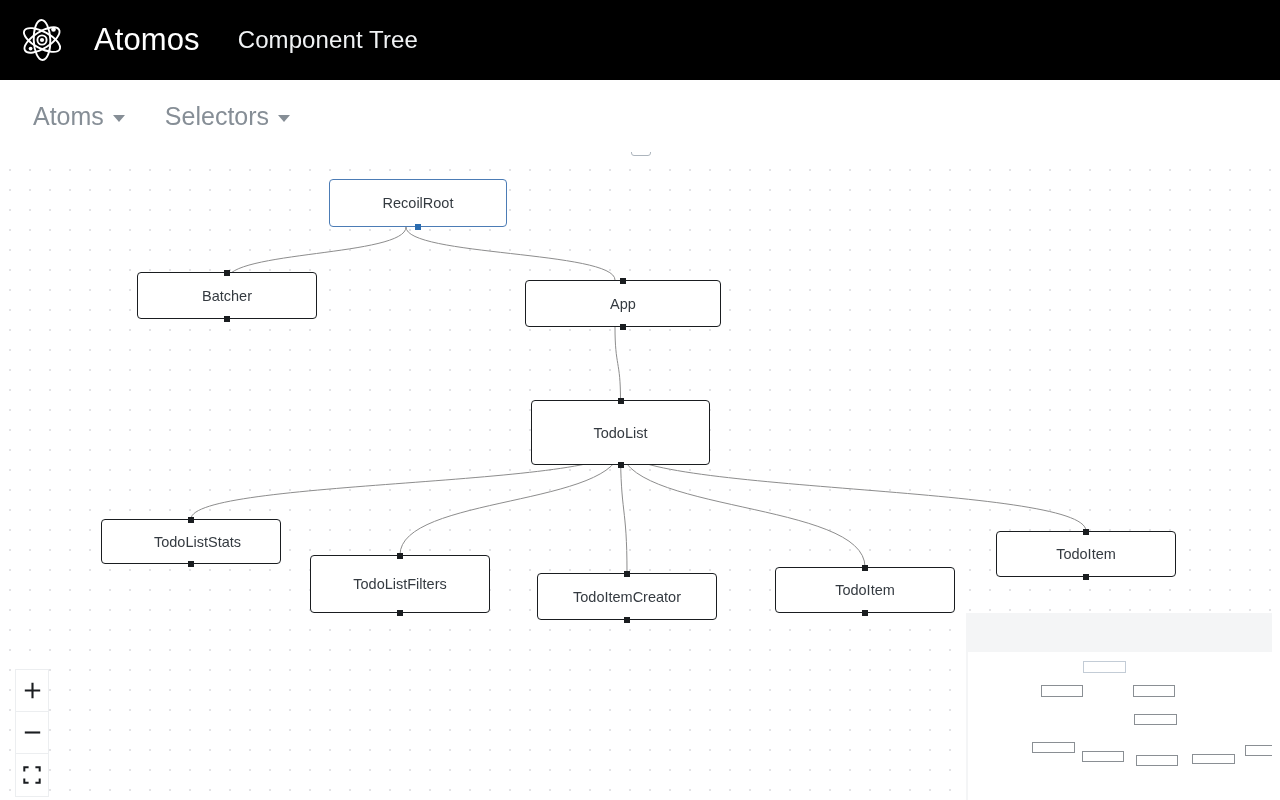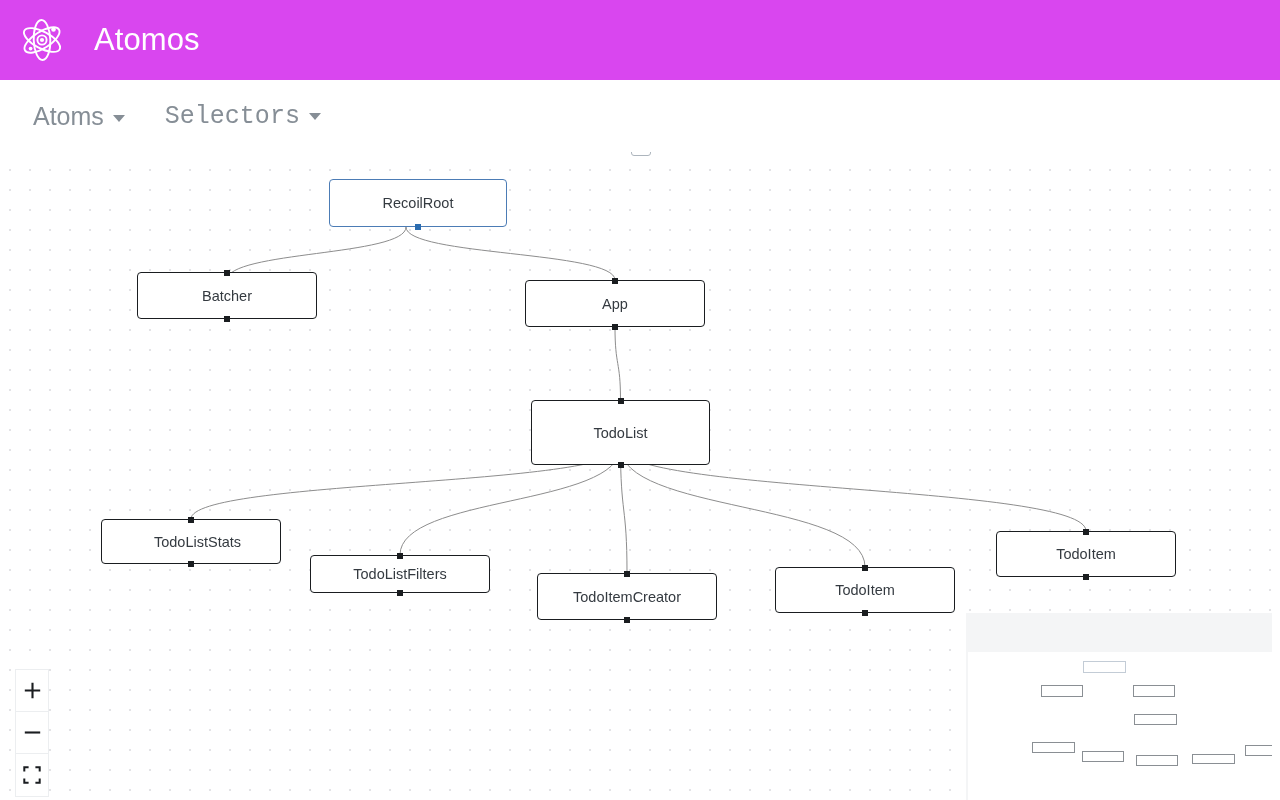--- a/index.html
+++ b/index.html
@@ -8,21 +8,21 @@
     overflow: hidden;
     background: #ffffff;
     font-family: "Liberation Sans", sans-serif;
     -webkit-font-smoothing: antialiased;
   }
 
   
   #app-header {
     position: absolute; top: 0; left: 0;
     width: 1280px; height: 80px;
-    background: #d946ef;
+    background: #000000;
     display: flex; align-items: center;
   }
   #brand-logo {
     margin-left: 18px; width: 48px; height: 48px;
     display: flex; align-items: center; justify-content: center;
   }
   #brand-title {
     color: #ffffff;
     font-size: 31px;
     font-weight: 400;
@@ -47,21 +47,21 @@
   .dropdown-btn {
     display: flex; align-items: baseline;
     color: #868e96;
     font-size: 25px;
     font-weight: 400;
     cursor: pointer;
     background: none; border: none;
     font-family: "Liberation Sans", sans-serif;
   }
   #dropdown-atoms { margin-left: 33px; }
-  #dropdown-selectors { margin-left: 40px; font-family: Liberation Mono, monospace; }
+  #dropdown-selectors { margin-left: 40px; }
   .caret {
     display: inline-block;
     margin-left: 9px;
     width: 0; height: 0;
     border-left: 6px solid transparent;
     border-right: 6px solid transparent;
     border-top: 7px solid #868e96;
     position: relative; top: -3px;
   }
 
@@ -175,20 +175,21 @@
         <ellipse cx="23" cy="23" rx="20" ry="8.3" transform="rotate(88 23 23)"></ellipse>
         <ellipse cx="23" cy="23" rx="20" ry="8.3" transform="rotate(148 23 23)"></ellipse>
         <circle cx="23" cy="23" r="4.6"></circle>
       </g>
       <circle cx="23" cy="23" r="2.1" fill="#ffffff"></circle>
       <circle cx="34.5" cy="12.5" r="2.3" fill="#ffffff"></circle>
       <circle cx="11.6" cy="31.6" r="1.9" fill="#ffffff"></circle>
     </svg>
   </div>
   <div id="brand-title">Atomos</div>
+  <div id="page-subtitle">Component Tree</div>
 </div>
 
 <div id="toolbar">
   <div class="dropdown-btn" id="dropdown-atoms">
     <span>Atoms</span>
     <span class="caret"></span>
   </div>
   <div class="dropdown-btn" id="dropdown-selectors">
     <span>Selectors</span>
     <span class="caret"></span>
@@ -213,36 +214,36 @@
   <div id="node-layer">
       <div class="node root-node" style="left: 329px; top: 27px; width: 178px; height: 48px;">
         <span>RecoilRoot</span>
         <span class="handle bottom"></span>
       </div>
       <div class="node" style="left: 137px; top: 120px; width: 180px; height: 47px;">
         <span class="handle top"></span>
         <span>Batcher</span>
         <span class="handle bottom"></span>
       </div>
-      <div class="node" style="left: 525px; top: 128px; width: 180px; height: 47px;">
+      <div class="node" style="left: 525px; top: 128px; width: 196px; height: 47px;">
         <span class="handle top"></span>
         <span>App</span>
         <span class="handle bottom"></span>
       </div>
       <div class="node" style="left: 531px; top: 248px; width: 179px; height: 65px;">
         <span class="handle top"></span>
         <span>TodoList</span>
         <span class="handle bottom"></span>
       </div>
       <div class="node" style="left: 101px; top: 367px; width: 180px; height: 45px; padding-left: 13px;">
         <span class="handle top"></span>
         <span>TodoListStats</span>
         <span class="handle bottom"></span>
       </div>
-      <div class="node" style="left: 310px; top: 403px; width: 180px; height: 38px;">
+      <div class="node" style="left: 310px; top: 403px; width: 180px; height: 58px;">
         <span class="handle top"></span>
         <span>TodoListFilters</span>
         <span class="handle bottom"></span>
       </div>
       <div class="node" style="left: 537px; top: 421px; width: 180px; height: 47px;">
         <span class="handle top"></span>
         <span>TodoItemCreator</span>
         <span class="handle bottom"></span>
       </div>
       <div class="node" style="left: 775px; top: 415px; width: 180px; height: 46px;">

